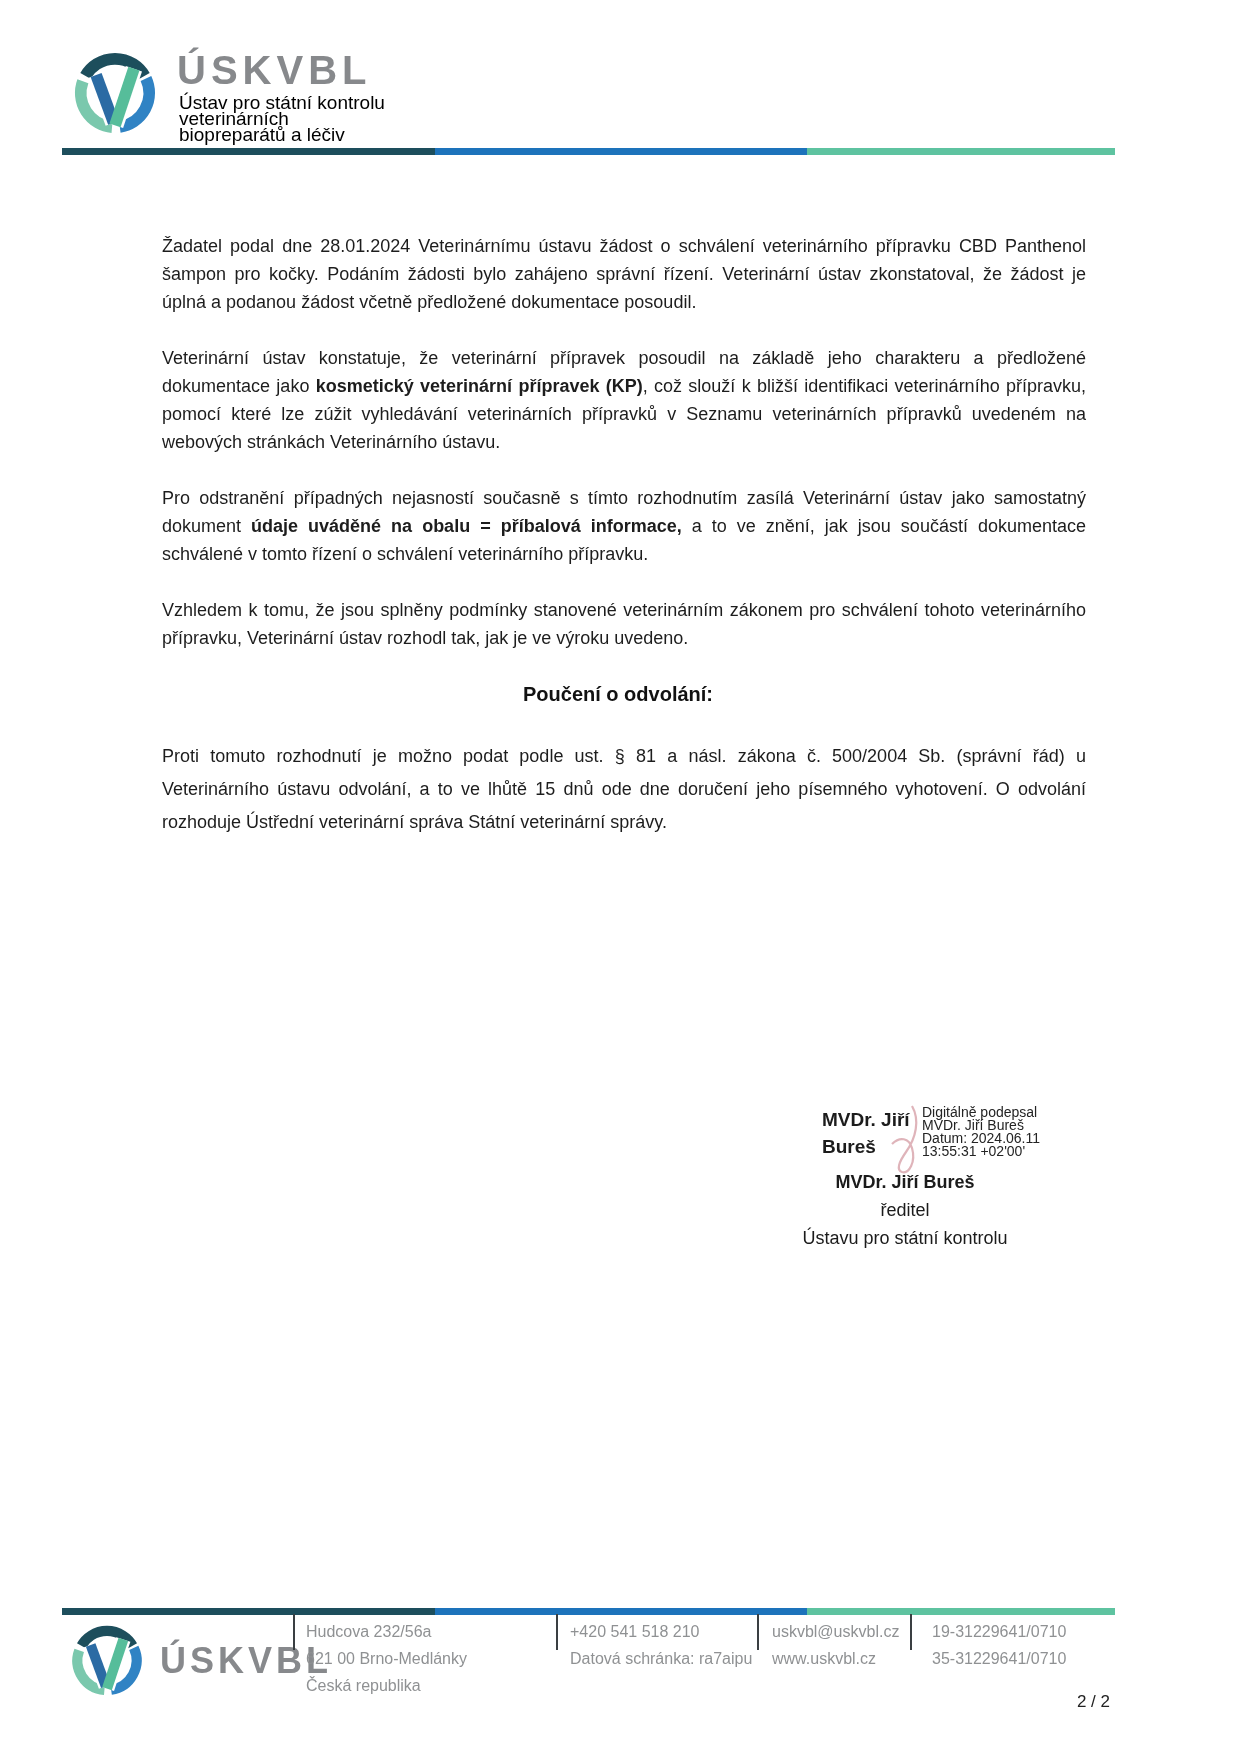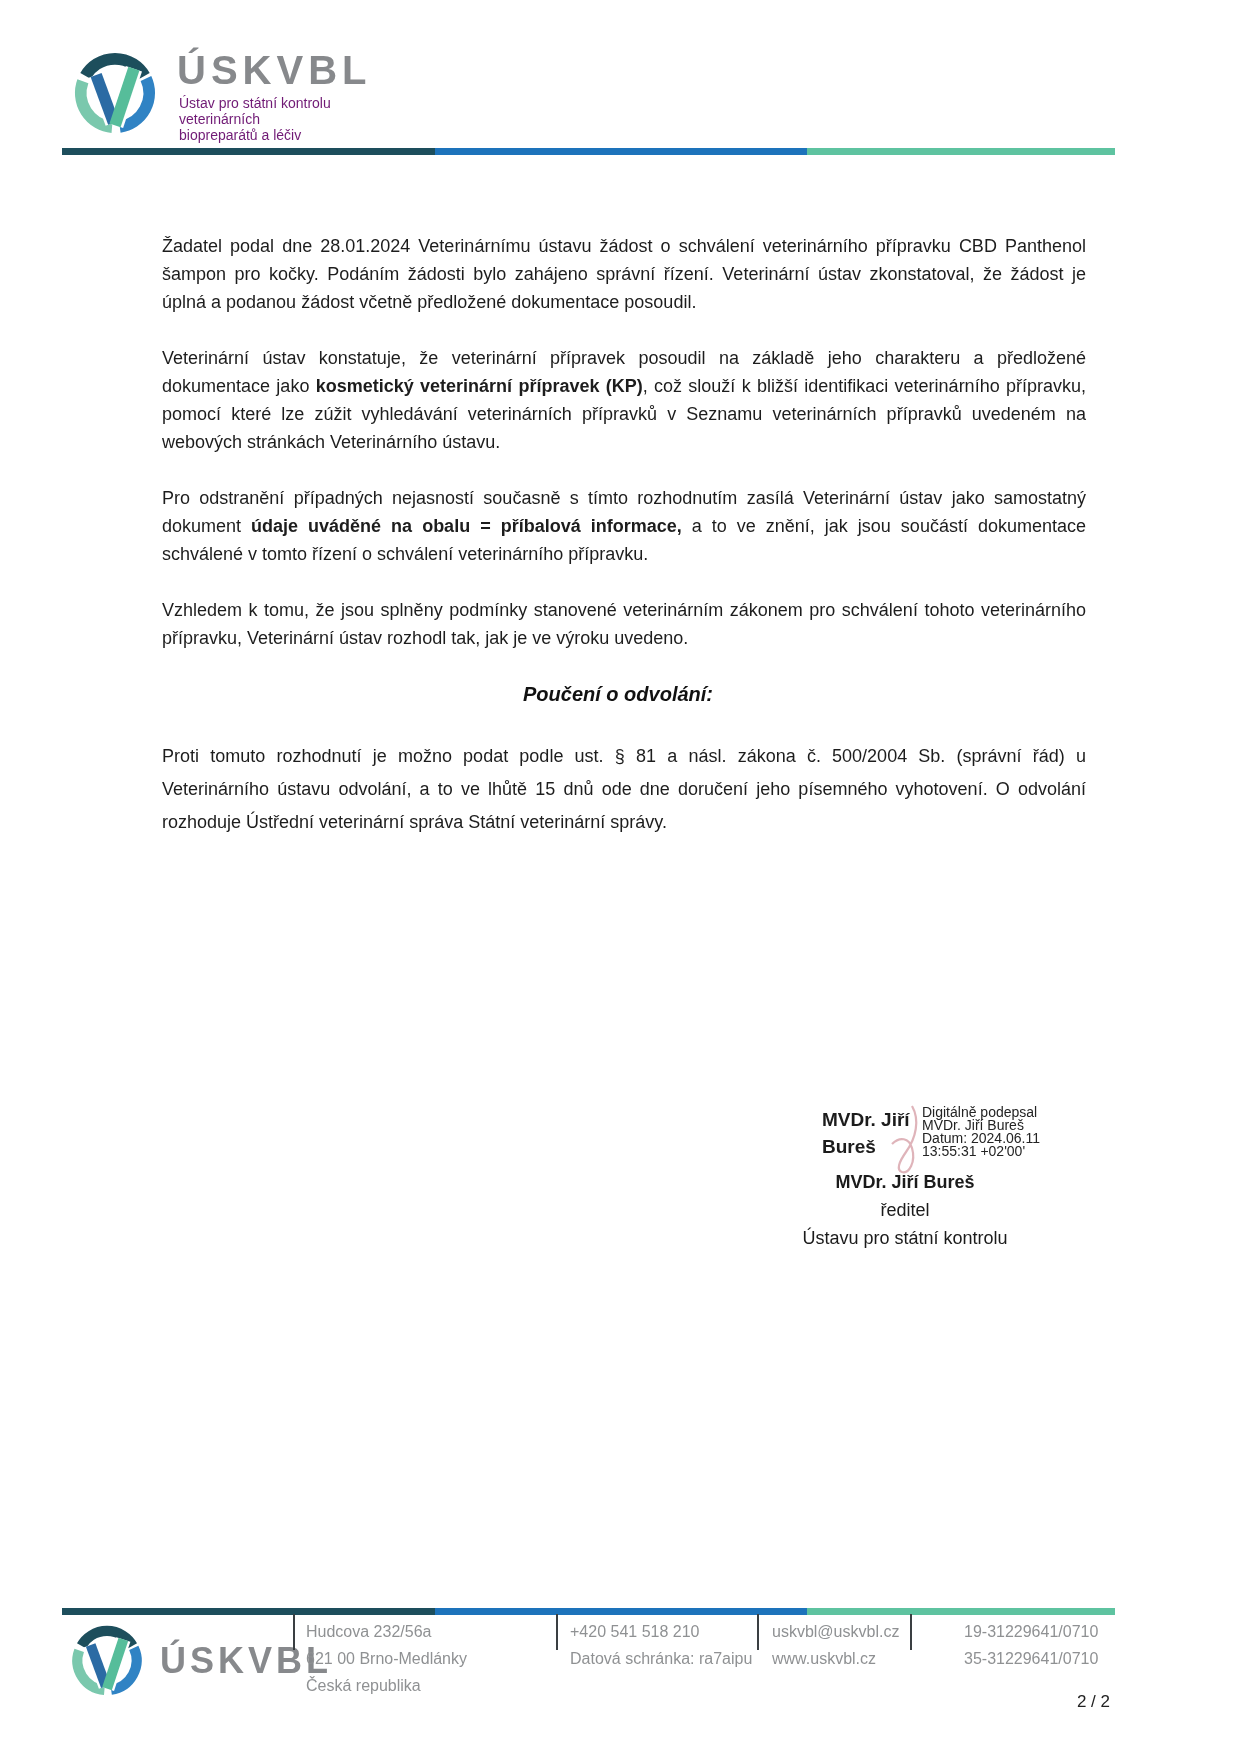--- a/index.html
+++ b/index.html
@@ -14,39 +14,39 @@
   
   .emblem{position:absolute;}
   .emblem-top{left:70px;top:46px;}
   .brand-name{
     position:absolute;left:177px;top:48px;
     font-size:40px;font-weight:bold;letter-spacing:5px;
     color:#87898c;
   }
   .brand-sub{
     position:absolute;left:179px;top:95px;
-    font-size:14px;line-height:16px;color:#701a75;
+    font-size:19px;line-height:16px;color:#000000;
   }
   .tricolor{
     position:absolute;left:62px;width:1118px;height:7px;
     display:flex;
   }
   .tricolor span{flex:1 1 0;height:100%;}
   .bar-top{top:148px;}
   .bar-bottom{top:1608px;}
   
   .content{
     position:absolute;left:150px;top:232px;width:936px;
     font-size:18px;
   }
   .content h2{
     font-size:20px;font-weight:bold;text-align:center;
     margin:0 0 37px 0;line-height:28px;color:#111;
   }
-  .content h2.h-appeal{margin-bottom:32px;font-style:italic;}
+  .content h2.h-appeal{margin-bottom:32px;}
   .content p{
     margin:0 0 28px 12px;line-height:28px;
     text-align:justify;text-justify:inter-word;
   }
   .content p.appeal{line-height:33px;margin-bottom:0;}
   
   .sig-stamp{position:absolute;left:822px;top:1100px;width:300px;}
   .stamp-name{
     position:absolute;left:0;top:6px;
     font-size:19px;line-height:27px;color:#1c1c1c;white-space:nowrap;font-weight:bold;
@@ -68,21 +68,21 @@
     font-size:36px;font-weight:bold;letter-spacing:4px;color:#87898c;
   }
   .fcol{
     position:absolute;top:1618px;
     font-size:16px;line-height:27px;color:#8f9193;white-space:nowrap;
   }
   .fcol a{color:#8f9193;text-decoration:none;}
   .fcol-address{left:306px;}
   .fcol-contact{left:570px;}
   .fcol-web{left:772px;}
-  .fcol-bank{left:964px;text-align:center;}
+  .fcol-bank{left:932px;text-align:center;}
   .fdiv{
     position:absolute;top:1614px;width:2px;height:36px;background:#3a3f42;
   }
   .fdiv1{left:293px;}
   .fdiv2{left:556px;}
   .fdiv3{left:757px;}
   .fdiv4{left:910px;}
   .page-num{
     position:absolute;left:1030px;top:1692px;width:80px;
     text-align:right;font-size:17px;color:#222;

